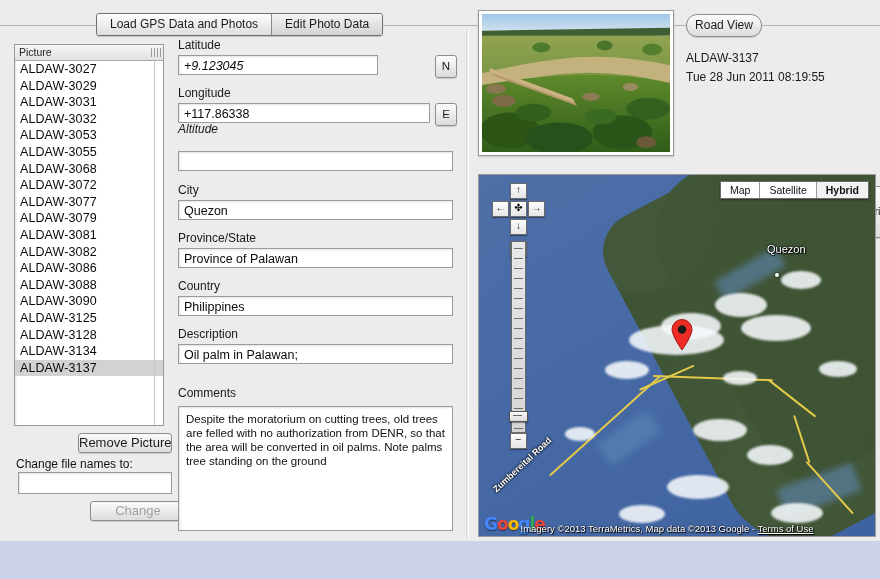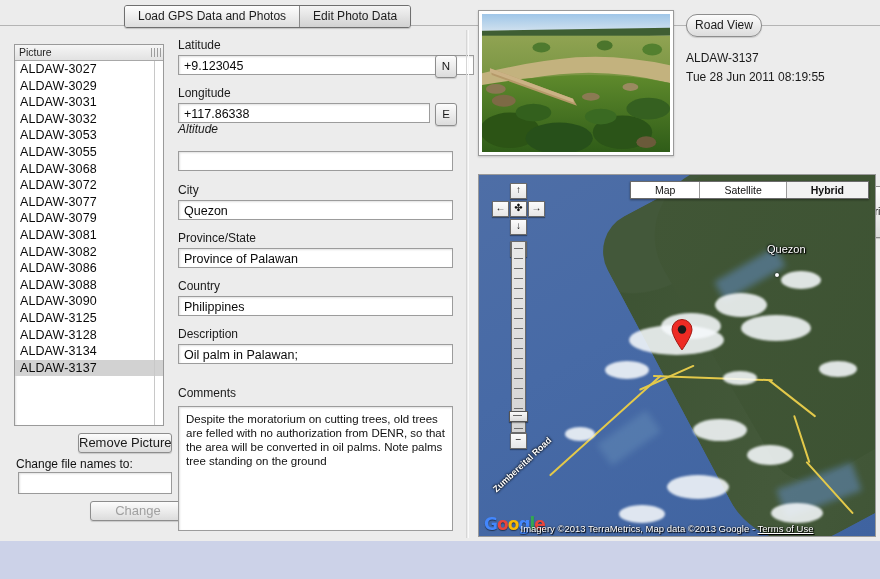--- a/index.html
+++ b/index.html
@@ -25,27 +25,26 @@
   .tabbar {
     position: absolute; left: 0; top: 0;
     width: 880px; height: 27px;
     background: #ececec;
   }
   .tabbar-line {
     position: absolute; left: 0; top: 25px; width: 880px; height: 1px;
     background: #b4b4b4;
   }
   .tabs {
-    position: absolute; left: 96px; top: 5px;
+    position: absolute; left: 96px; top: 13px;
     display: flex; height: 21px;
     border: 1px solid #6f6f6f;
     border-radius: 3px;
     overflow: hidden;
     box-shadow: 0 1px 1px rgba(0,0,0,.18);
-    margin-left: 28px;
   }
   .tab {
     padding: 0 13px;
     height: 21px; line-height: 20px;
     font-size: 12px;
     background: linear-gradient(#fdfdfd, #dedede);
     color: #1b1b1b;
     white-space: nowrap;
     border-right: 1px solid #8a8a8a;
   }
@@ -333,21 +332,21 @@
     width: 9px; height: 1px; background: #666;
   }
 
   .maptype {
     position: absolute; right: 6px; top: 6px;
     display: flex;
     border: 1px solid #6b6b6b;
     box-shadow: 0 1px 2px rgba(0,0,0,.4);
   }
   .maptype div {
-    padding: 0 24px; height: 16px; line-height: 16px;
+    padding: 0 9px; height: 16px; line-height: 16px;
     font-size: 10.5px;
     background: #fff; color: #111;
     border-right: 1px solid #9a9a9a;
   }
   .maptype div:last-child { border-right: none; }
   .maptype div.active { font-weight: bold; background: #f2f2f2; }
 
   .map-attrib {
     position: absolute; left: 0; right: 0; bottom: 0;
     height: 14px; line-height: 14px;
@@ -418,21 +417,21 @@
   </div>
 
   <div class="btn btn-remove">Remove Picture</div>
   <div class="change-label" style="position:absolute;left:16px;top:457px;">Change file names to:</div>
   <div class="change-input" style="left:18px;top:472px;" placeholder=""></div>
   <div class="btn btn-change disabled" style="left:90px;top:501px;">Change</div>
 
   <div class="form">
 
     <div class="field-label" style="left:6px;top:0px;">Latitude</div>
-    <div class="field-input" style="left:6px;top:17px;width:296px;">+9.123045</div>
+    <div class="field-input" style="left:6px;top:17px;width:200px;font-style:italic;">+9.123045</div>
     <div class="btn hemi-btn" style="left:263px;top:17px;">N</div>
 
     <div class="field-label" style="left:6px;top:48px;">Longitude</div>
     <div class="field-input" style="left:6px;top:65px;width:252px;">+117.86338</div>
     <div class="btn hemi-btn" style="left:263px;top:65px;">E</div>
 
     <div class="field-label" style="left:6px;top:84px;font-style:italic;">Altitude</div>
     <div class="field-input" style="left:6px;top:113px;width:275px;"></div>
 
     <div class="field-label" style="left:6px;top:145px;">City</div>

